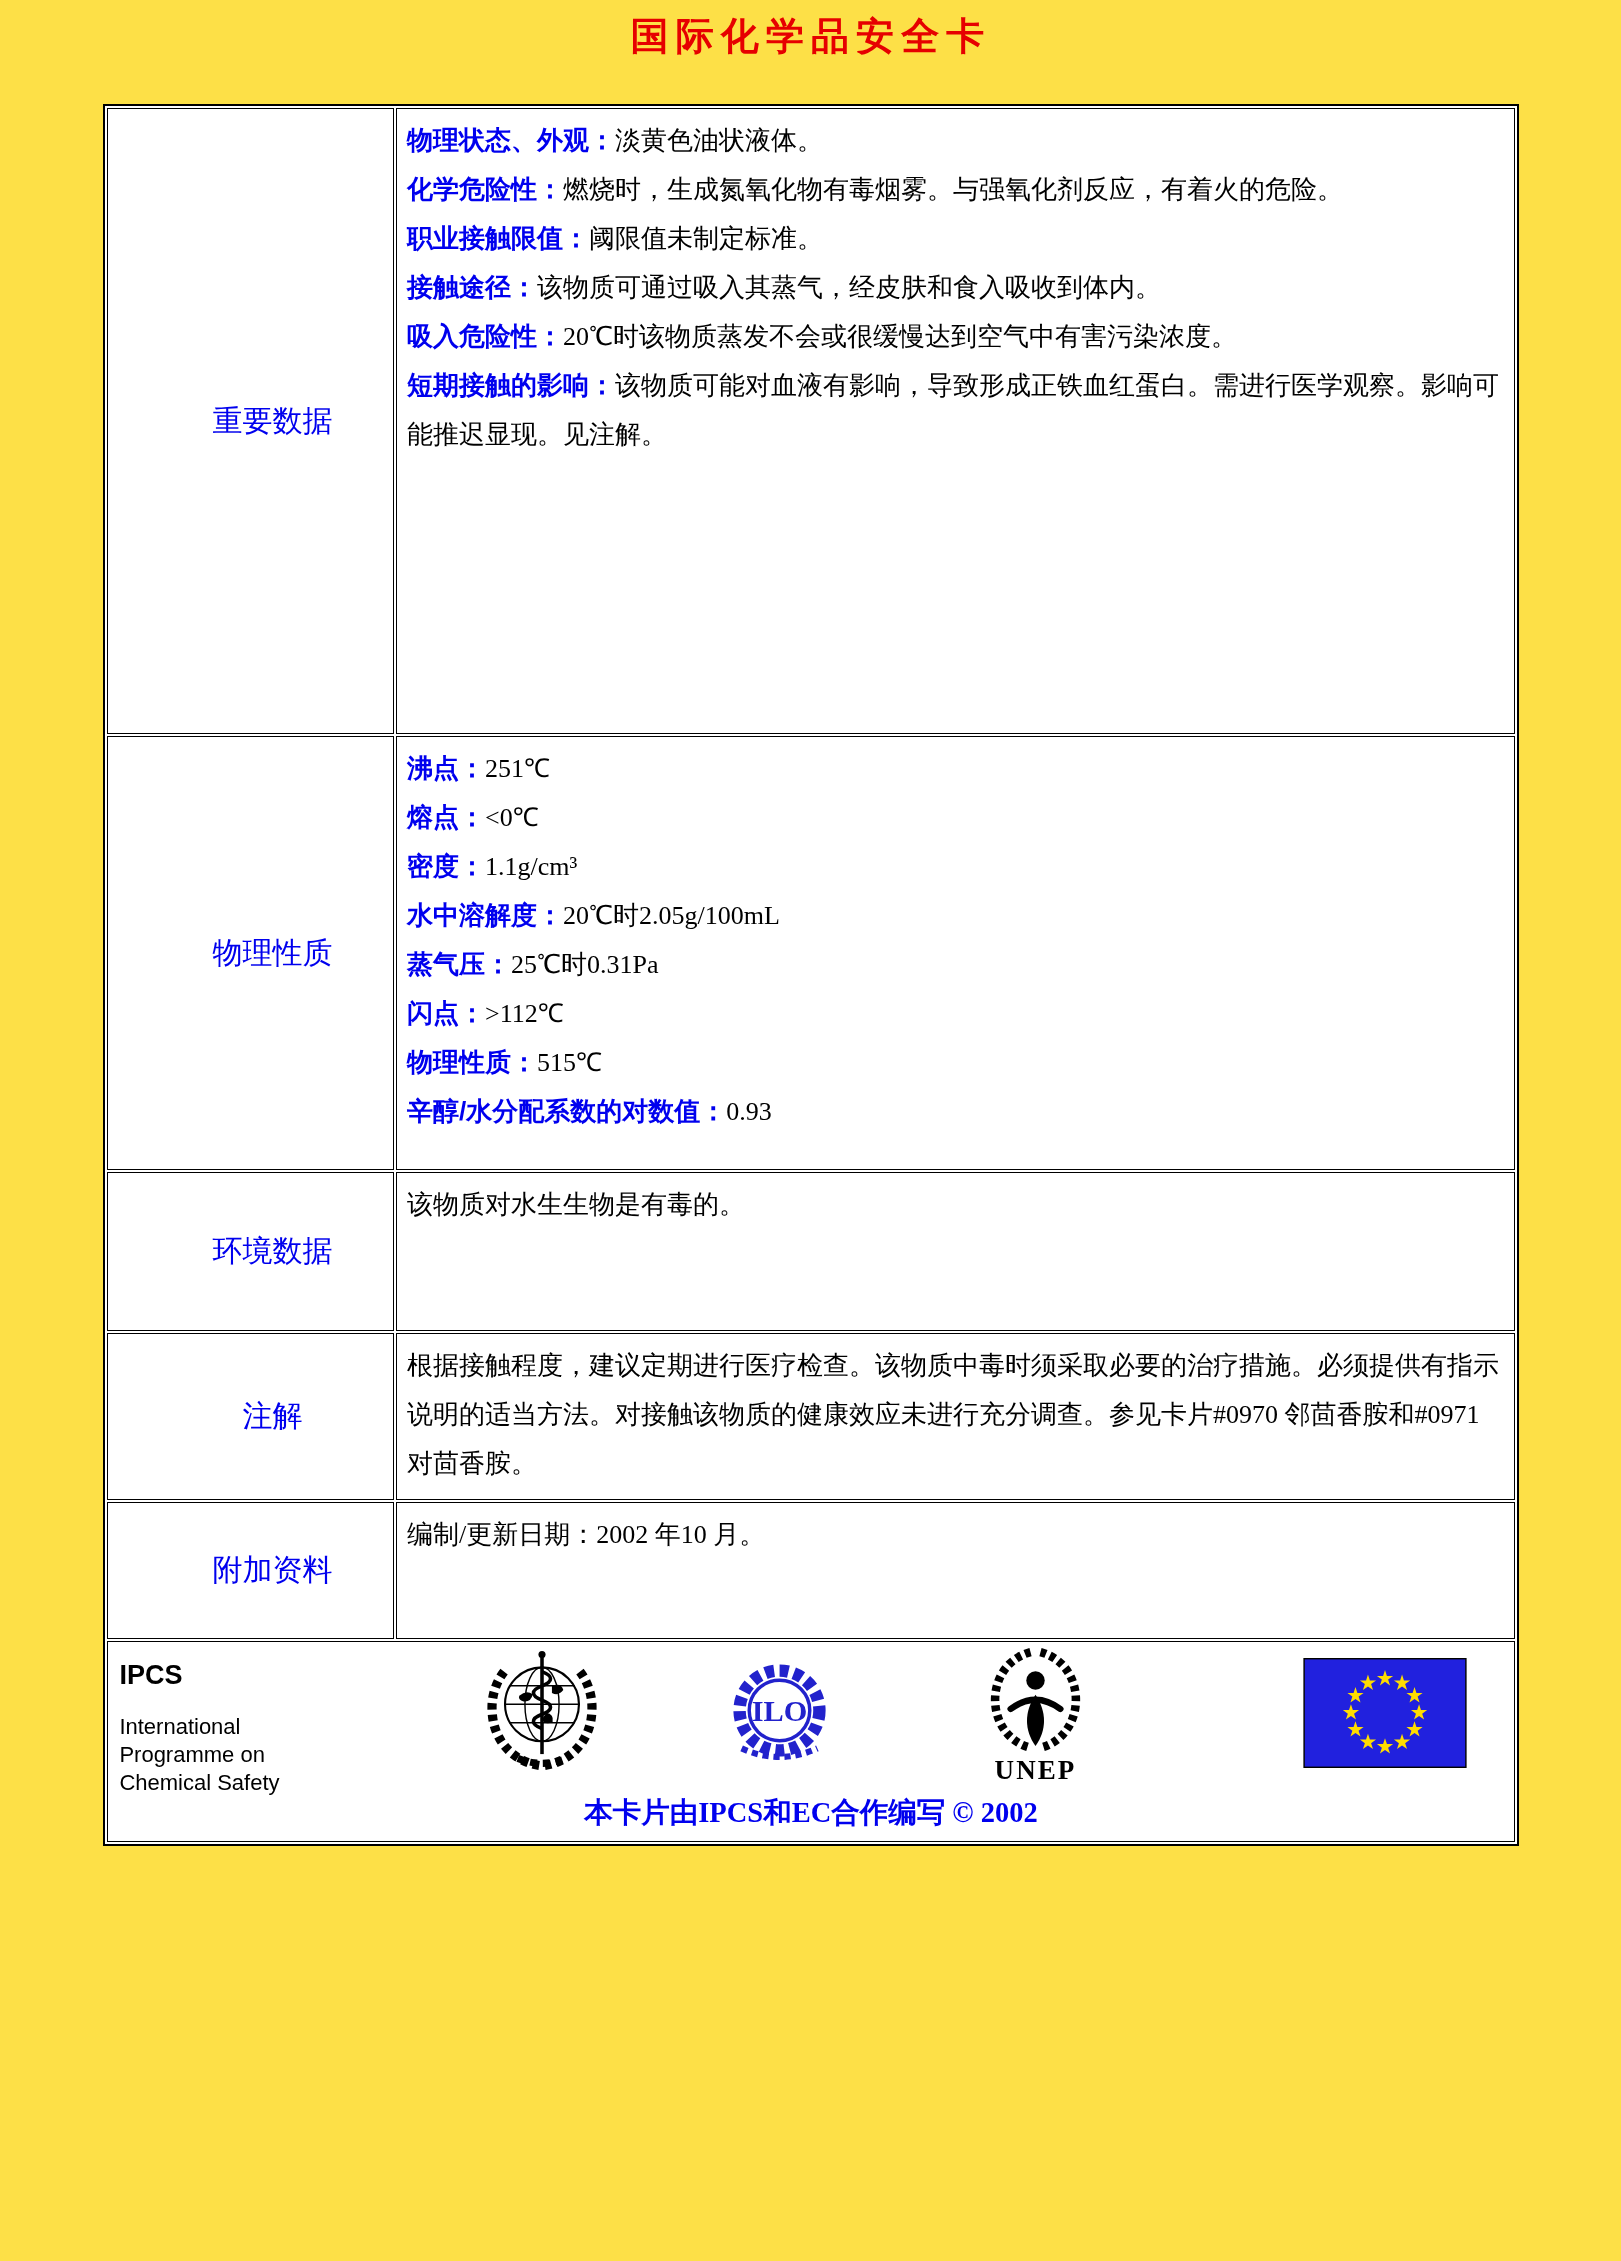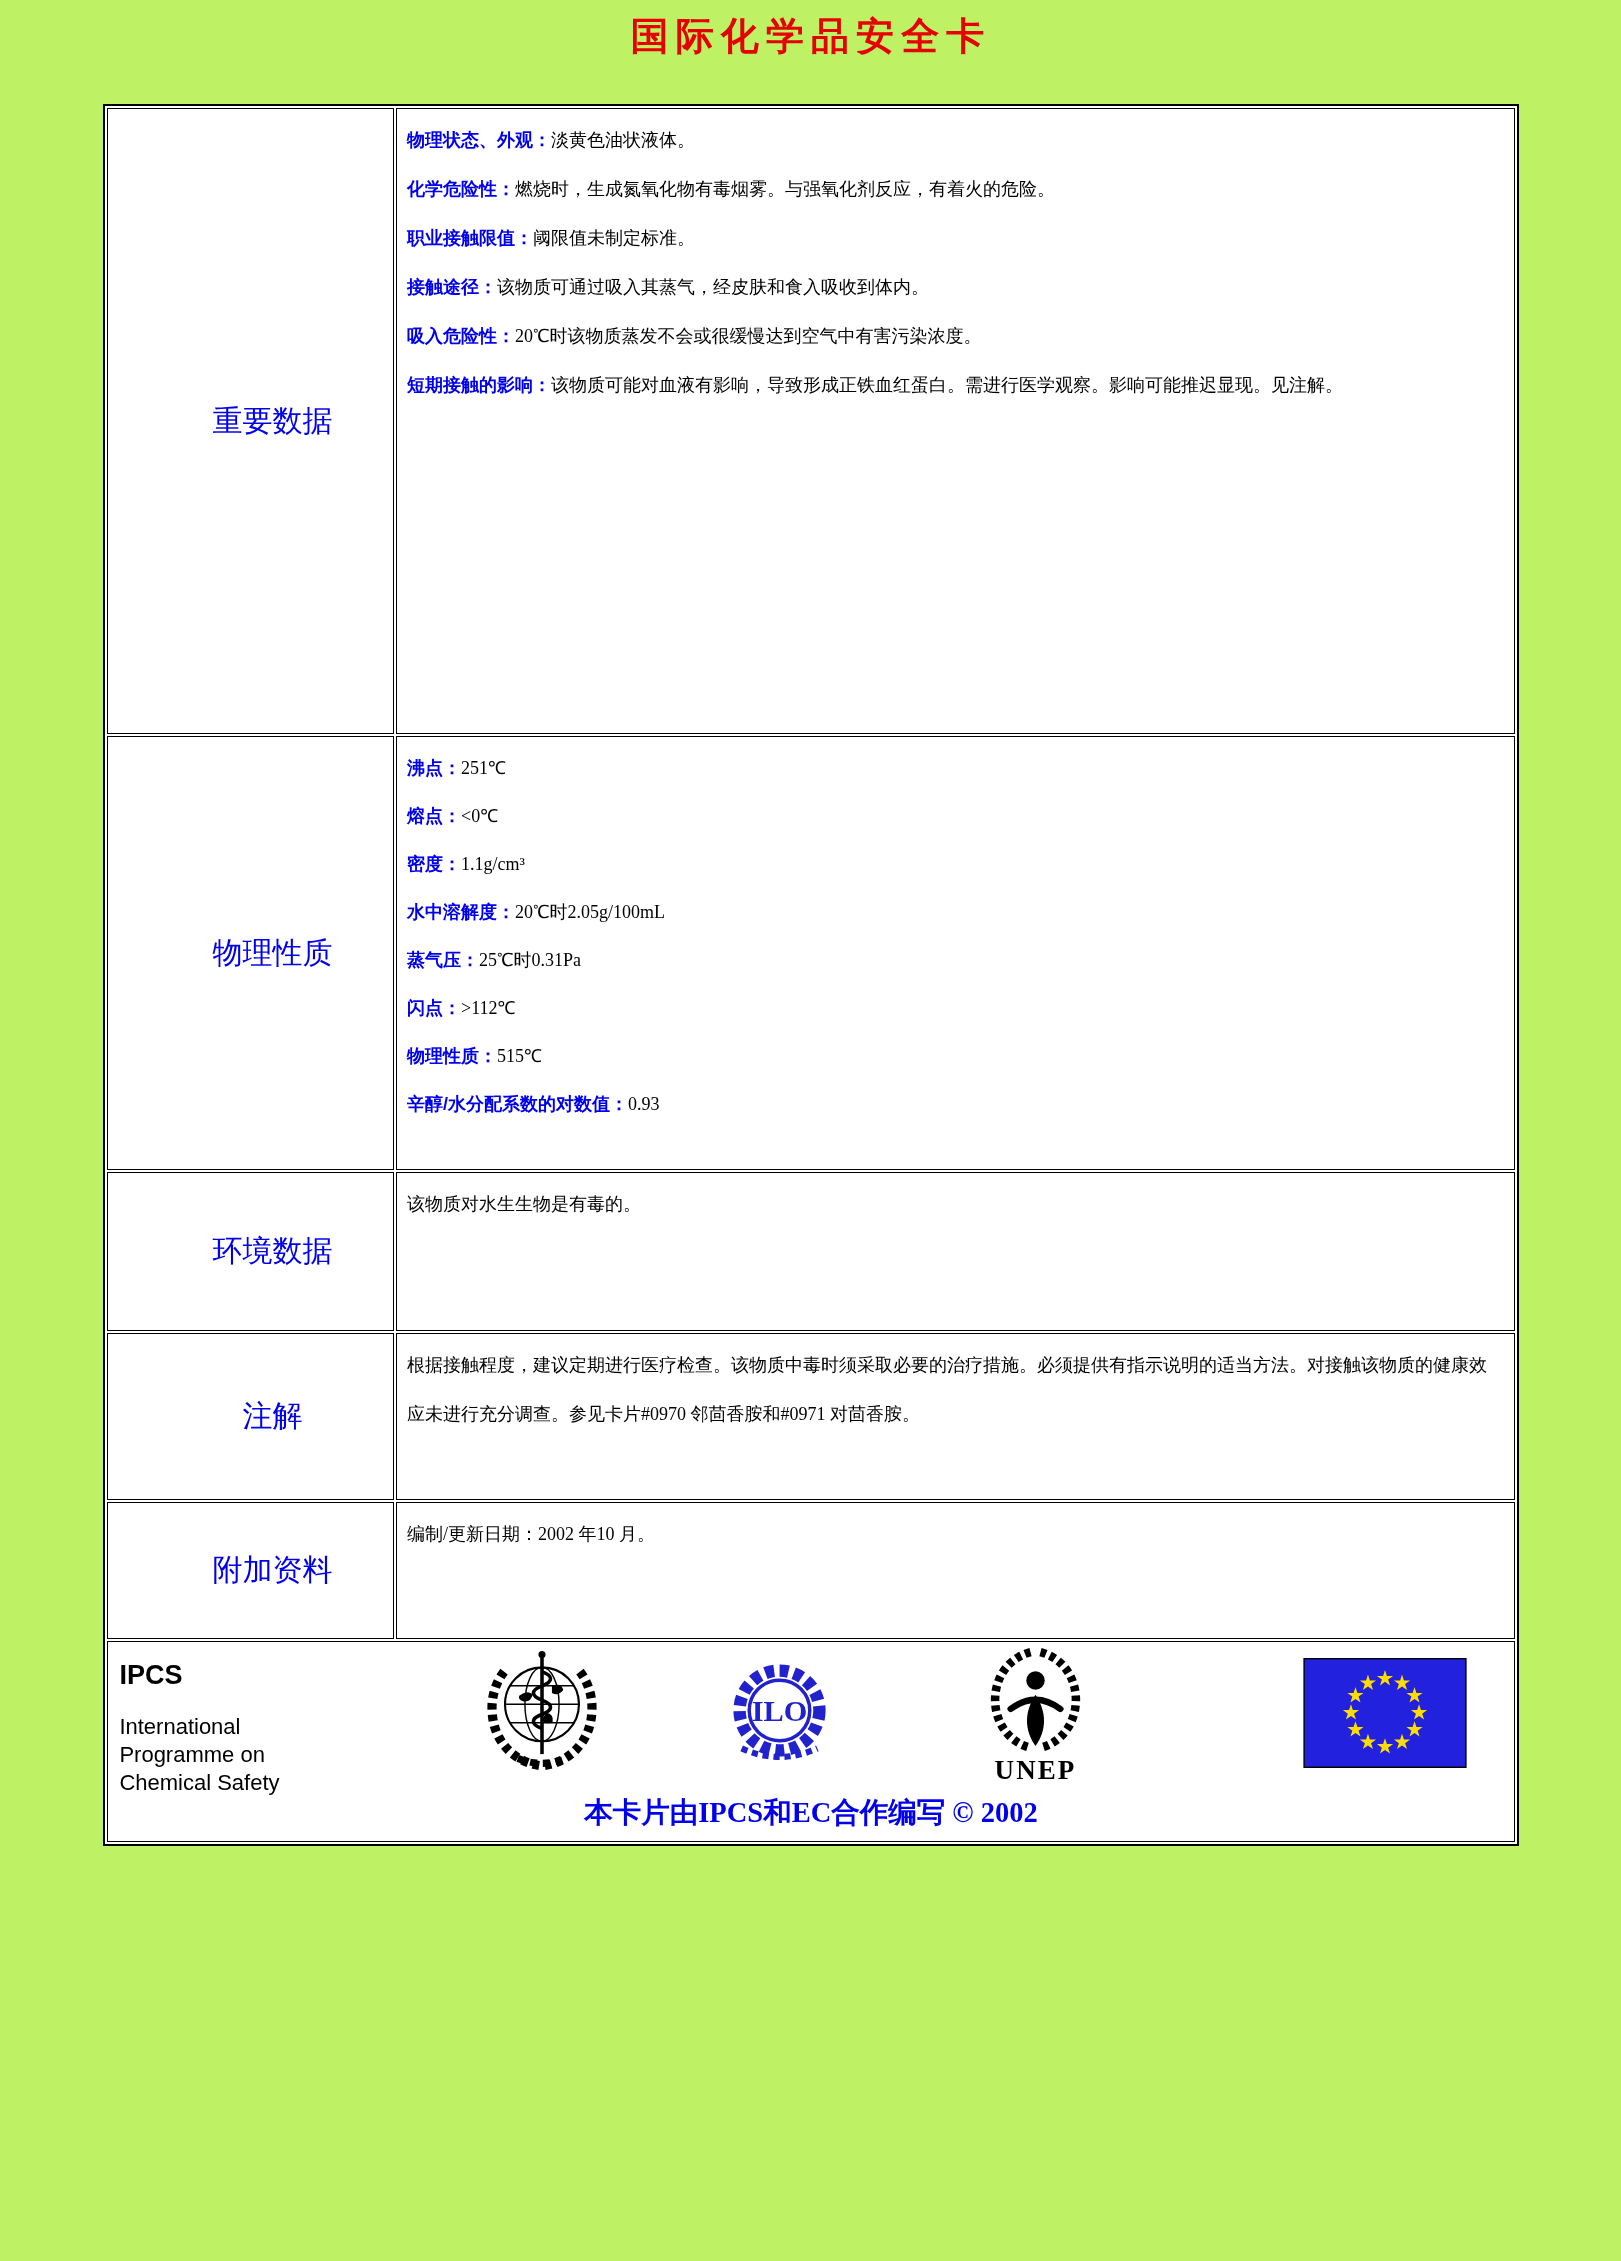--- a/index.html
+++ b/index.html
@@ -4,34 +4,34 @@
 <style>
   :root{
     --label-blue:#0000EE;
     --title-red:#E60000;
     --eu-flag-blue:#2121DE;
     --eu-star-yellow:#FFDD00;
     --ilo-blue:#2222CC;
   }
   html,body{margin:0;padding:0;background:#fff;}
   body{width:1622px;height:2261px;}
-  .page{position:relative;width:1622px;height:2261px;background:#bef264;
+  .page{position:relative;width:1622px;height:2261px;background:#fde047;
         font-family:"Liberation Serif",serif;color:#000;}
   .title{position:absolute;top:11.4px;left:103px;width:1416px;margin:0;
          text-align:center;font-size:38px;font-weight:bold;letter-spacing:7.1px;
          color:var(--title-red);font-family:"Liberation Serif",serif;}
   table.card{position:absolute;top:104px;left:103px;width:1416px;
              border-collapse:separate;border-spacing:2.1px;border:2.8px solid #000;
              background:#fff;table-layout:fixed;}
   td{border:1.4px solid #000;background:#fff;vertical-align:top;padding:0;}
   .label-col{width:287px;}
   .label-cell{text-align:center;vertical-align:middle;
               color:var(--label-blue);font-family:"Liberation Sans",sans-serif;
               font-size:30px;font-weight:normal;padding-left:44px;}
-  .content-cell{padding:7.1px 10px;font-size:18px;line-height:49px;}
+  .content-cell{padding:7.1px 10px;font-size:26px;line-height:49px;}
   .header-cell{height:60px;vertical-align:middle;padding:0 10px;}
   .header-flex{display:flex;justify-content:space-between;align-items:center;height:100%;}
   .hdr-left{white-space:nowrap;}
   .blue-label{color:var(--label-blue);font-family:"Liberation Sans",sans-serif;font-weight:bold;}
   .black-text{color:#000;font-family:"Liberation Serif",serif;}
   .hdr-val{font-size:28.5px;}
   .important-cell{height:610px;}
   .physical-cell{height:418px;}
   .physical-cell .pline{line-height:48px;}
   .env-cell{height:142px;}

